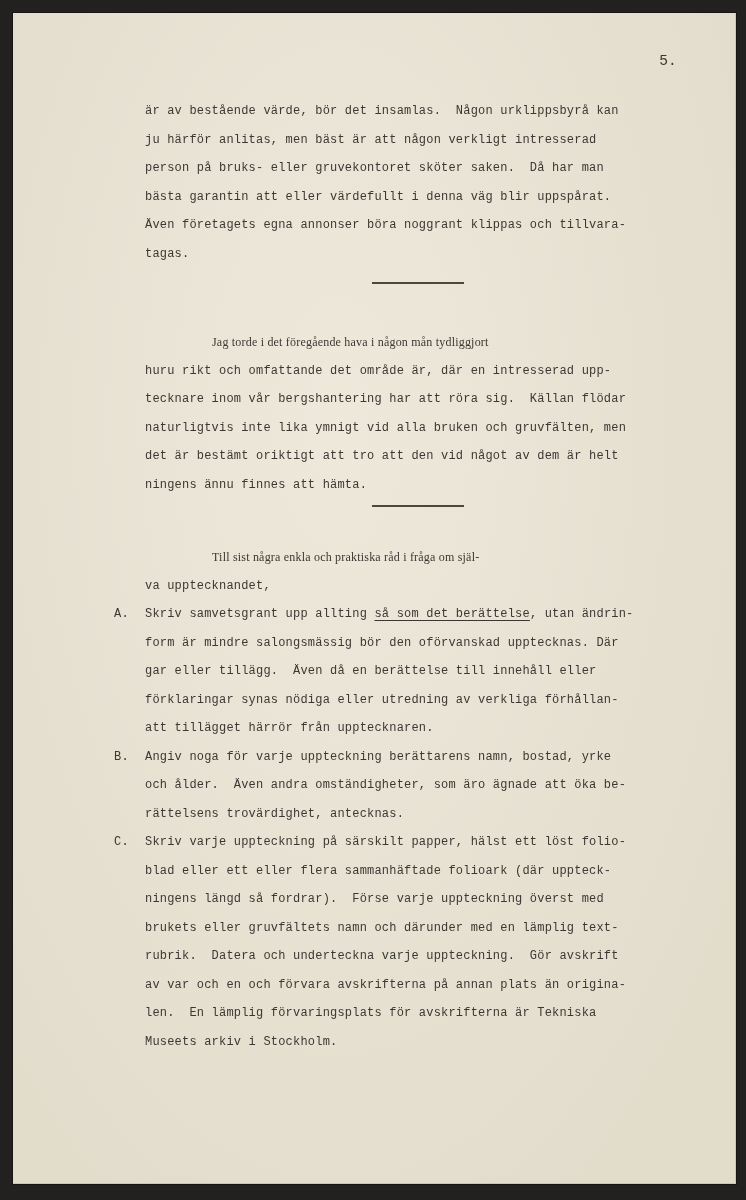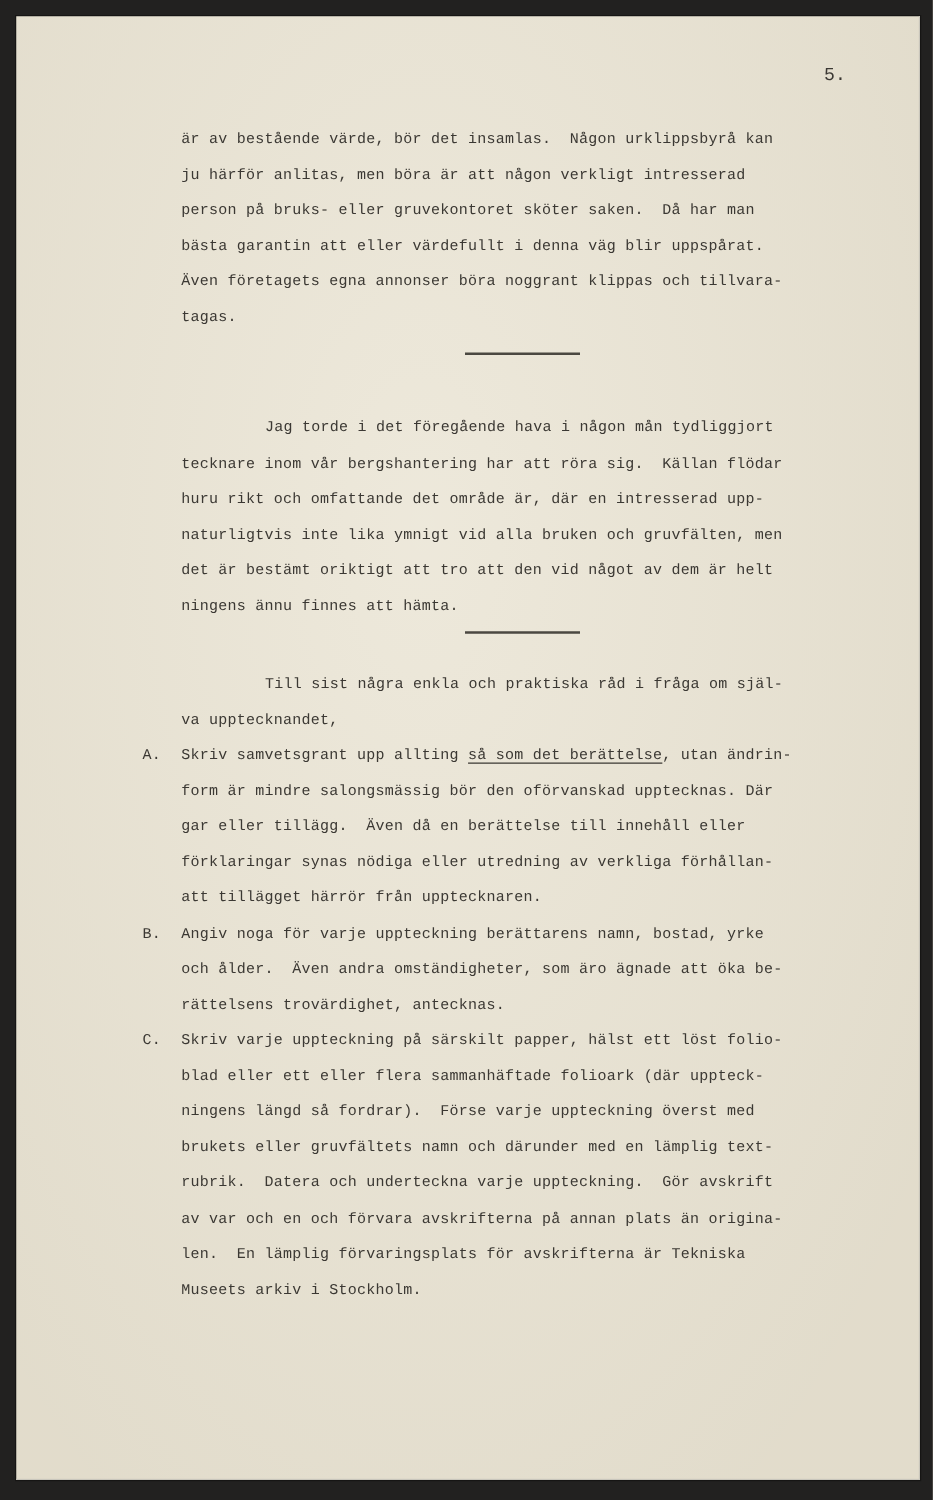--- a/index.html
+++ b/index.html
@@ -41,31 +41,31 @@
     position: absolute;
     top: 84px;
     left: 132px;
     width: 545px;
     font-size: 12px;
     letter-spacing: 0.2px;
     line-height: 28.5px;
   }
   .tline { white-space: pre; }
   .tline span { white-space: pre; }
-  .indent-first > .tline:first-child { padding-left: 67px; }
+  .indent-first > .tline:first-child { padding-left: 67px; font-family: Liberation Serif, serif; }
   .divider {
     width: 92px;
     height: 2px;
     background: var(--divider, #4b4841);
     margin: 0 auto;
   }
   .divider-1 { margin-top: 14px; }
   .divider-2 { margin-top: 6px; }
   .para-2 { margin-top: 44px; }
-  .para-3 { margin-top: 26px; }
+  .para-3 { margin-top: 36px; }
   .list-item { position: relative; }
   .list-marker {
     position: absolute;
     left: -31px;
     top: 0;
     white-space: pre;
   }
   .underline {
     text-decoration: underline;
     text-underline-offset: 3px;
@@ -76,33 +76,33 @@
 
 <div class="stage">
   <div class="paper">
 
     <div class="page-number">5.</div>
 
     <div class="content">
 
       <div class="para para-1">
           <div class="tline">är av bestående värde, bör det insamlas.  Någon urklippsbyrå kan</div>
-          <div class="tline">ju härför anlitas, men böra är att någon verkligt intresserad</div>
+          <div class="tline">ju härför anlitas, men bäst är att någon verkligt intresserad</div>
           <div class="tline">person på bruks- eller gruvekontoret sköter saken.  Då har man</div>
           <div class="tline">bästa garantin att eller värdefullt i denna väg blir uppspårat.</div>
           <div class="tline">Även företagets egna annonser böra noggrant klippas och tillvara-</div>
           <div class="tline">tagas.</div>
         </div>
 
       <div class="divider divider-1"></div>
 
       <div class="para para-2 indent-first">
           <div class="tline">Jag torde i det föregående hava i någon mån tydliggjort</div>
+          <div class="tline">huru rikt och omfattande det område är, där en intresserad upp-</div>
           <div class="tline">tecknare inom vår bergshantering har att röra sig.  Källan flödar</div>
-          <div class="tline">huru rikt och omfattande det område är, där en intresserad upp-</div>
           <div class="tline">naturligtvis inte lika ymnigt vid alla bruken och gruvfälten, men</div>
           <div class="tline">det är bestämt oriktigt att tro att den vid något av dem är helt</div>
           <div class="tline">ningens ännu finnes att hämta.</div>
         </div>
 
       <div class="divider divider-2"></div>
 
       <div class="para para-3 indent-first">
           <div class="tline">Till sist några enkla och praktiska råd i fråga om själ-</div>
           <div class="tline">va upptecknandet,</div>

